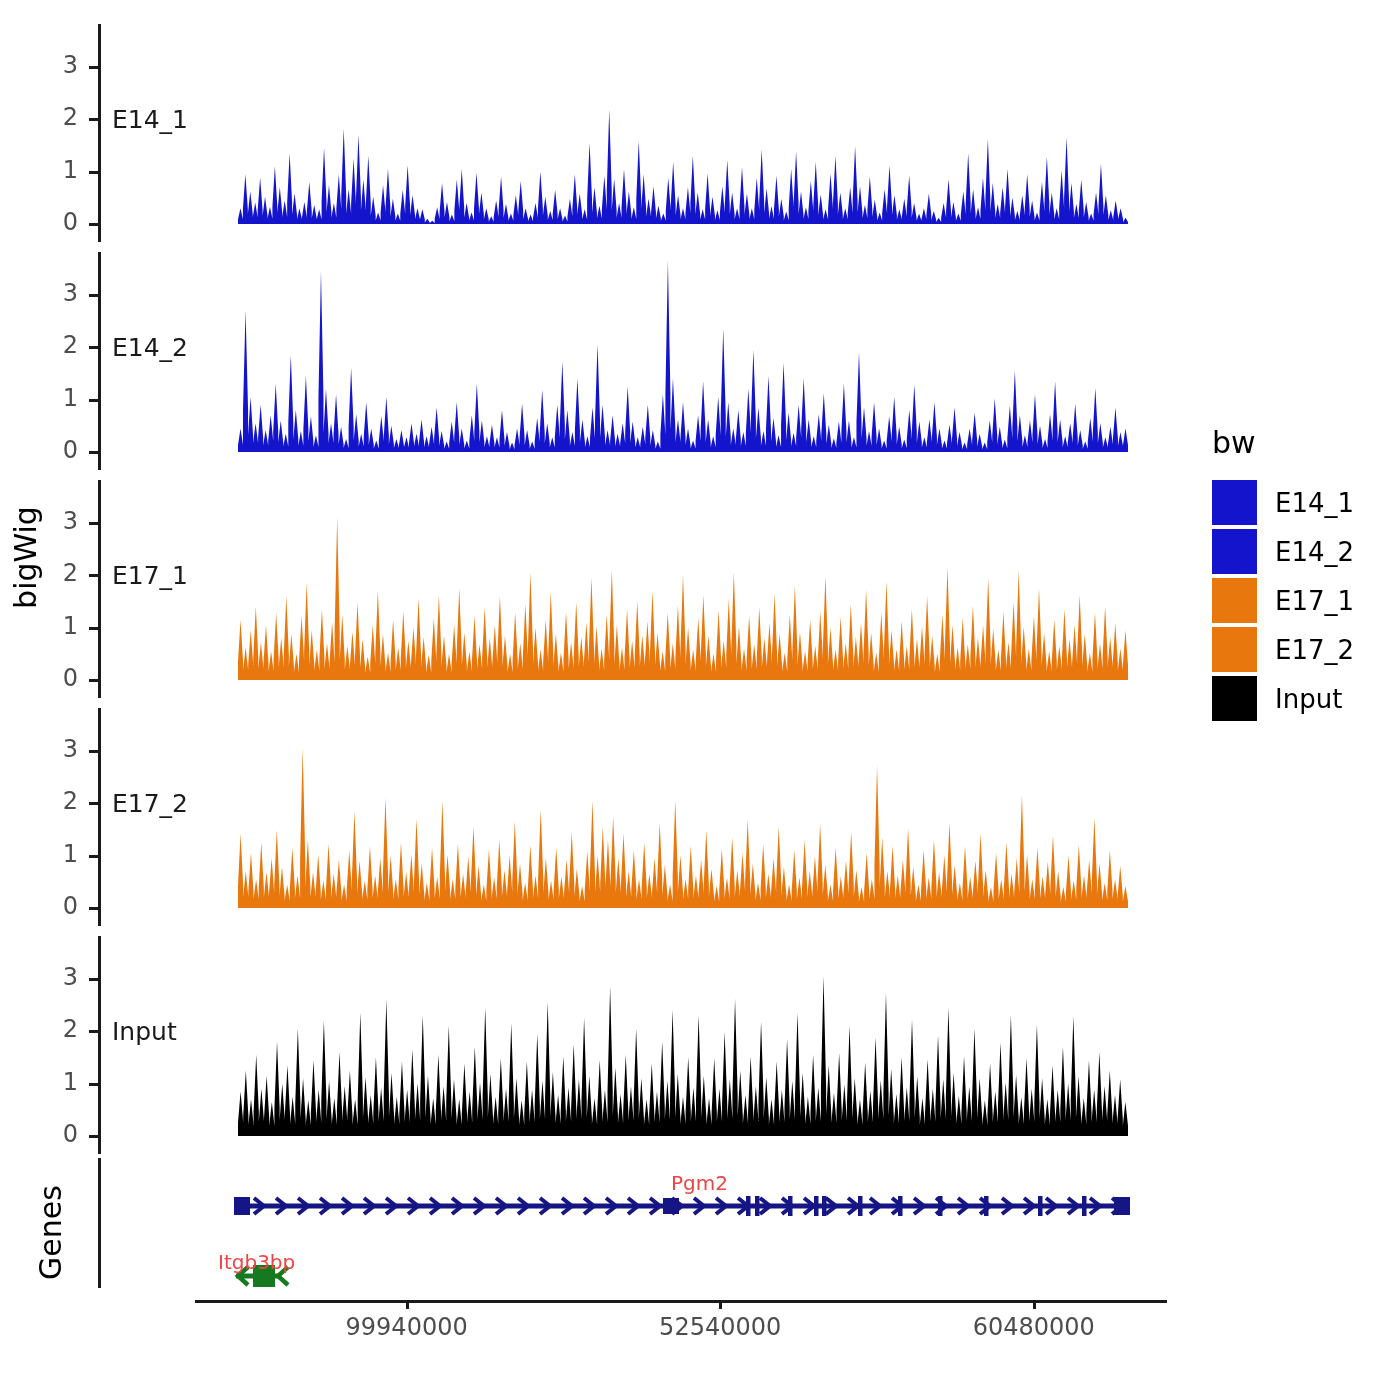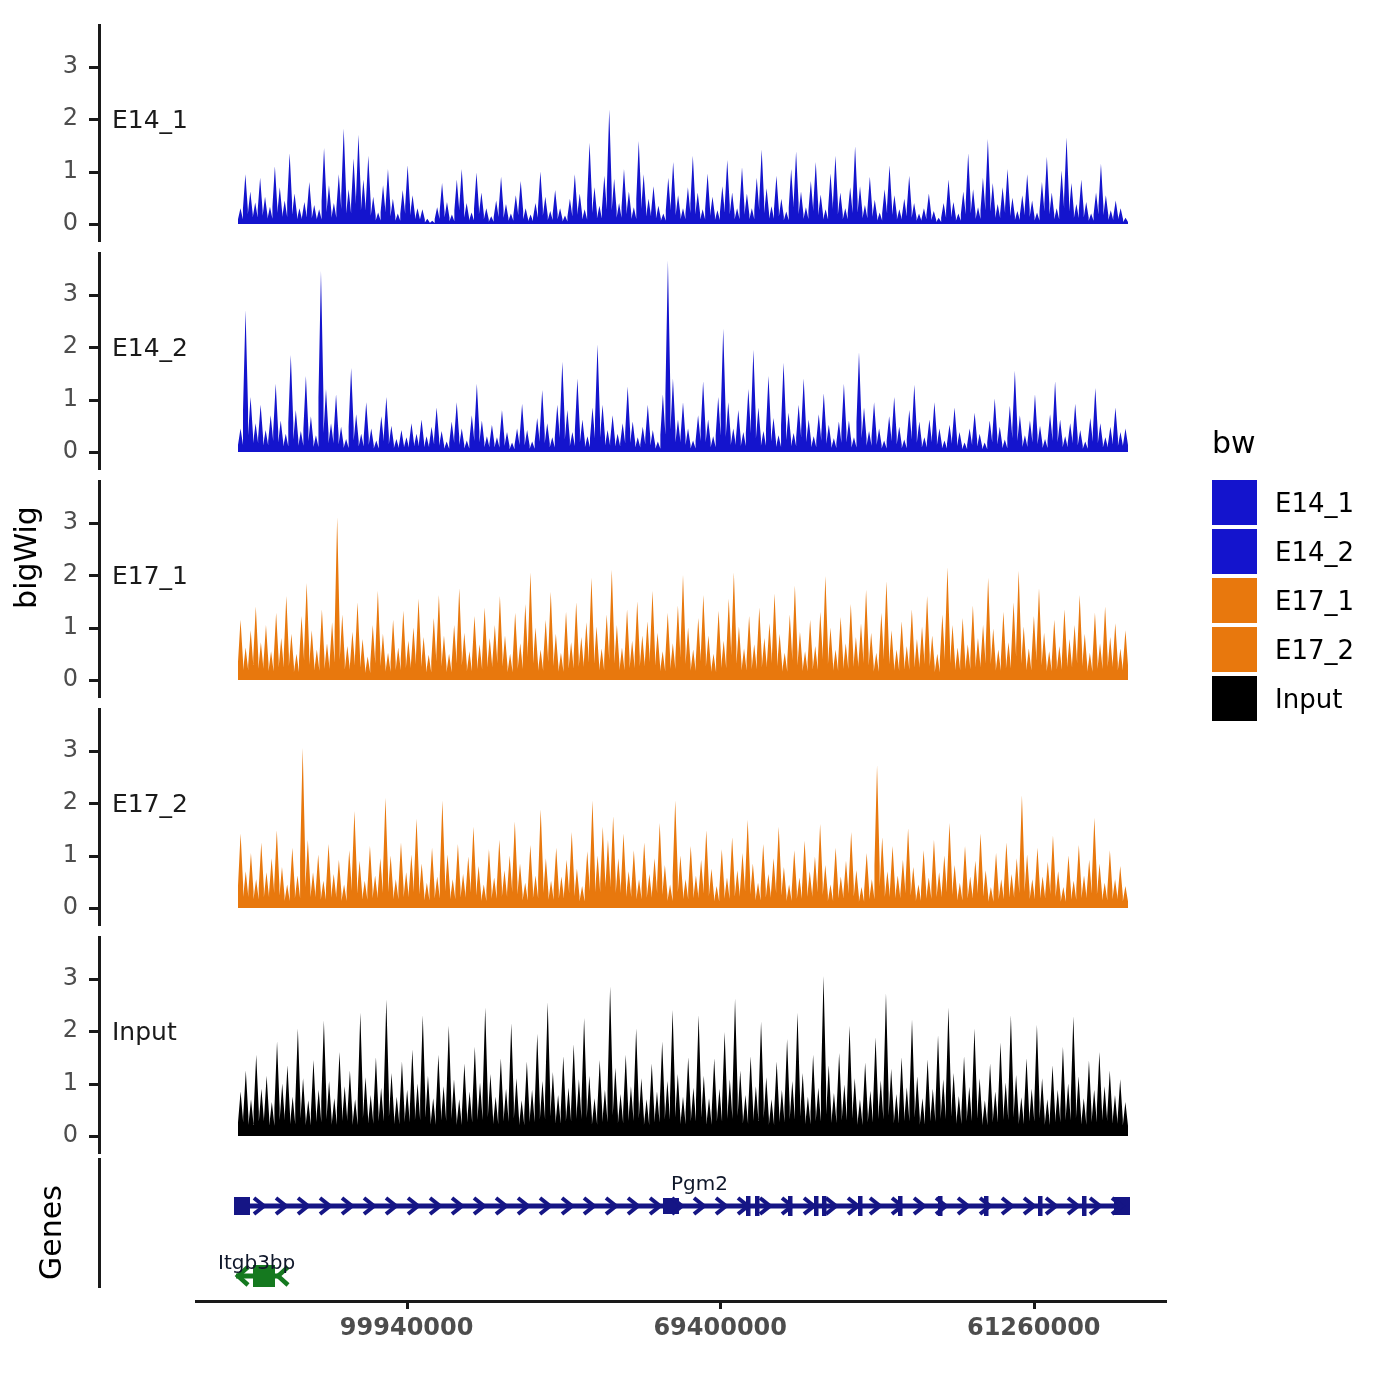--- a/index.html
+++ b/index.html
@@ -70,21 +70,21 @@
 
   
   .genes-axis-line {
     position: absolute;
     width: 3px;
     background: #1a1a1a;
   }
   .gene-label {
     position: absolute;
     font-size: 20px;
-    color: #0f172a;
+    color: #ef4444;
     white-space: nowrap;
   }
 
   
   .xaxis-line {
     position: absolute;
     height: 3px;
     background: #1a1a1a;
   }
   .xtick-mark {
@@ -93,21 +93,20 @@
     height: 9px;
     background: #1a1a1a;
   }
   .xtick-label {
     position: absolute;
     font-size: 24px;
     color: #4d4d4d;
     text-align: right;
     white-space: nowrap;
     transform: translateX(-50%);
-    font-weight: bold;
   }
 
   
   .legend {
     position: absolute;
   }
   .legend-title {
     position: absolute;
     font-size: 30px;
     color: #000000;
@@ -282,23 +281,23 @@
       </svg>
     <div class="gene-label" style="left:573px; top:13px;">Pgm2</div>
     <div class="gene-label" style="left:120px; top:92px;">Itgb3bp</div>
   </div>
 
   <div class="xaxis-line" style="left:195px; top:1300px; width:972px;"></div>
   <div id="xticks">
       <div class="xtick-mark" style="left: 405.645px; top: 1300px;"></div>
       <div class="xtick-label" style="left: 406.645px; top: 1313px;">99940000</div>
       <div class="xtick-mark" style="left: 719.194px; top: 1300px;"></div>
-      <div class="xtick-label" style="left: 720.194px; top: 1313px;">69400000</div>
+      <div class="xtick-label" style="left: 720.194px; top: 1313px;">52540000</div>
       <div class="xtick-mark" style="left: 1032.74px; top: 1300px;"></div>
-      <div class="xtick-label" style="left: 1033.74px; top: 1313px;">61260000</div>
+      <div class="xtick-label" style="left: 1033.74px; top: 1313px;">60480000</div>
     </div>
 
   <div class="legend" style="left:1212px; top:425px; width:180px; height:280px;">
     <div class="legend-title" style="left:0px; top:0px;">bw</div>
     <div id="legend-rows">
         <div class="legend-row" style="left: 0px; top: 55px;">
           <span class="legend-key" style="background: rgb(20, 20, 205);"></span>
           <span class="legend-text">E14_1</span>
         </div>
         <div class="legend-row" style="left: 0px; top: 104px;">

